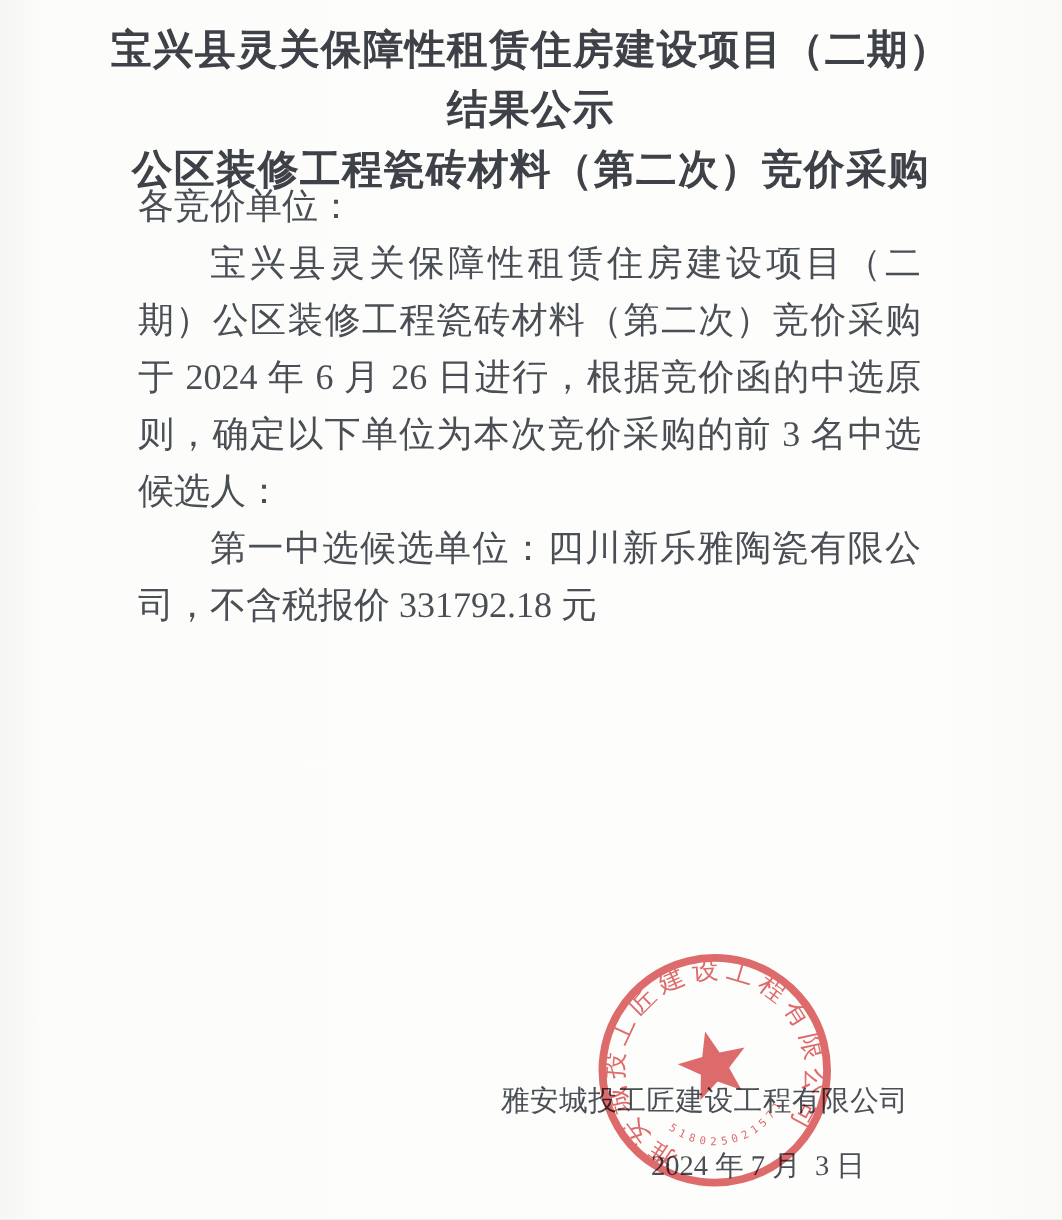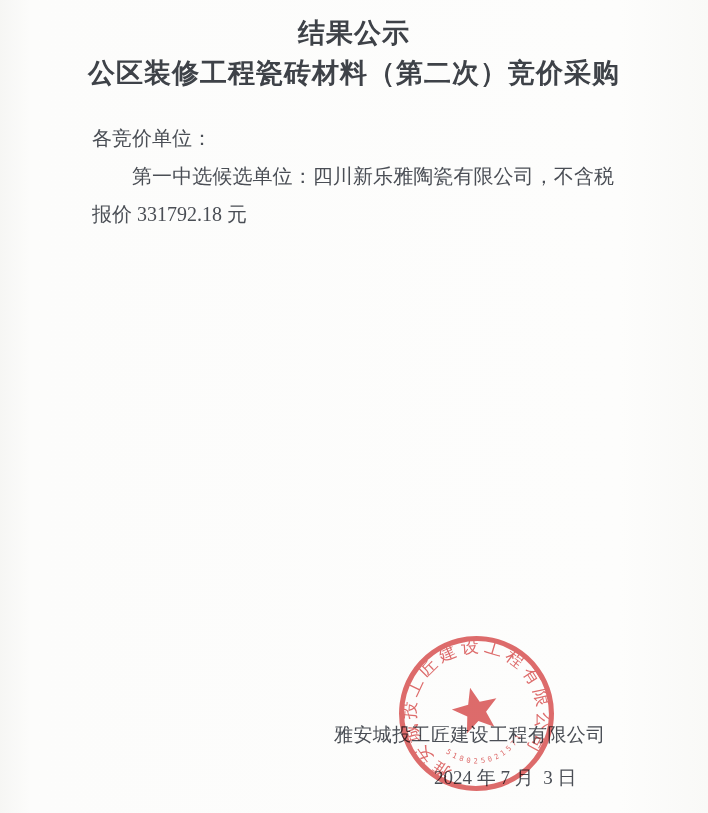--- a/index.html
+++ b/index.html
@@ -23,21 +23,21 @@
     font-size:27px;
     line-height:40px;
     letter-spacing:1px;
     color:var(--title-color,#3e4248);
   }
   .title .tline{display:block;}
   .body-block{
     position:absolute;
     top:119px;left:92px;
     width:522px;
-    font-size:20px;
+    font-size:24px;
     line-height:38px;
     text-align:justify;
   }
   .body-block p{margin:0;}
   .body-block p.indent{text-indent:2em;}
   .sig-company{
     position:absolute;
     top:721px;left:334px;
     font-size:19px;
     line-height:28px;
@@ -71,26 +71,28 @@
     letter-spacing:4px;
     fill:var(--stamp-color,#db5858);
   }
 </style>
 </head>
 <body>
 
 <div class="page">
 
   <h1 class="title">
+    <span class="tline">宝兴县灵关保障性租赁住房建设项目（二期）</span>
     <span class="tline">结果公示</span>
     <span class="tline">公区装修工程瓷砖材料（第二次）竞价采购</span>
   </h1>
 
   <div class="body-block">
     <p>各竞价单位：</p>
+    <p class="indent">宝兴县灵关保障性租赁住房建设项目（二期）公区装修工程瓷砖材料（第二次）竞价采购于 2024 年 6 月 26 日进行，根据竞价函的中选原则，确定以下单位为本次竞价采购的前 3 名中选候选人：</p>
     <p class="indent">第一中选候选单位：四川新乐雅陶瓷有限公司，不含税报价 331792.18 元</p>
   </div>
 
   <div class="sig-company">雅安城投工匠建设工程有限公司</div>
   <div class="sig-date">2024 年 7 月  3 日</div>
 
   <svg class="stamp" viewBox="0 0 200 200" xmlns="http://www.w3.org/2000/svg">
     <defs>
       <path id="arcTop" d="M 56.4,162.3 A 76,76 0 1 1 143.6,162.3" fill="none"></path>
       <path id="arcBottom" d="M 46.3,131 A 62,62 0 0 0 153.7,131" fill="none"></path>

